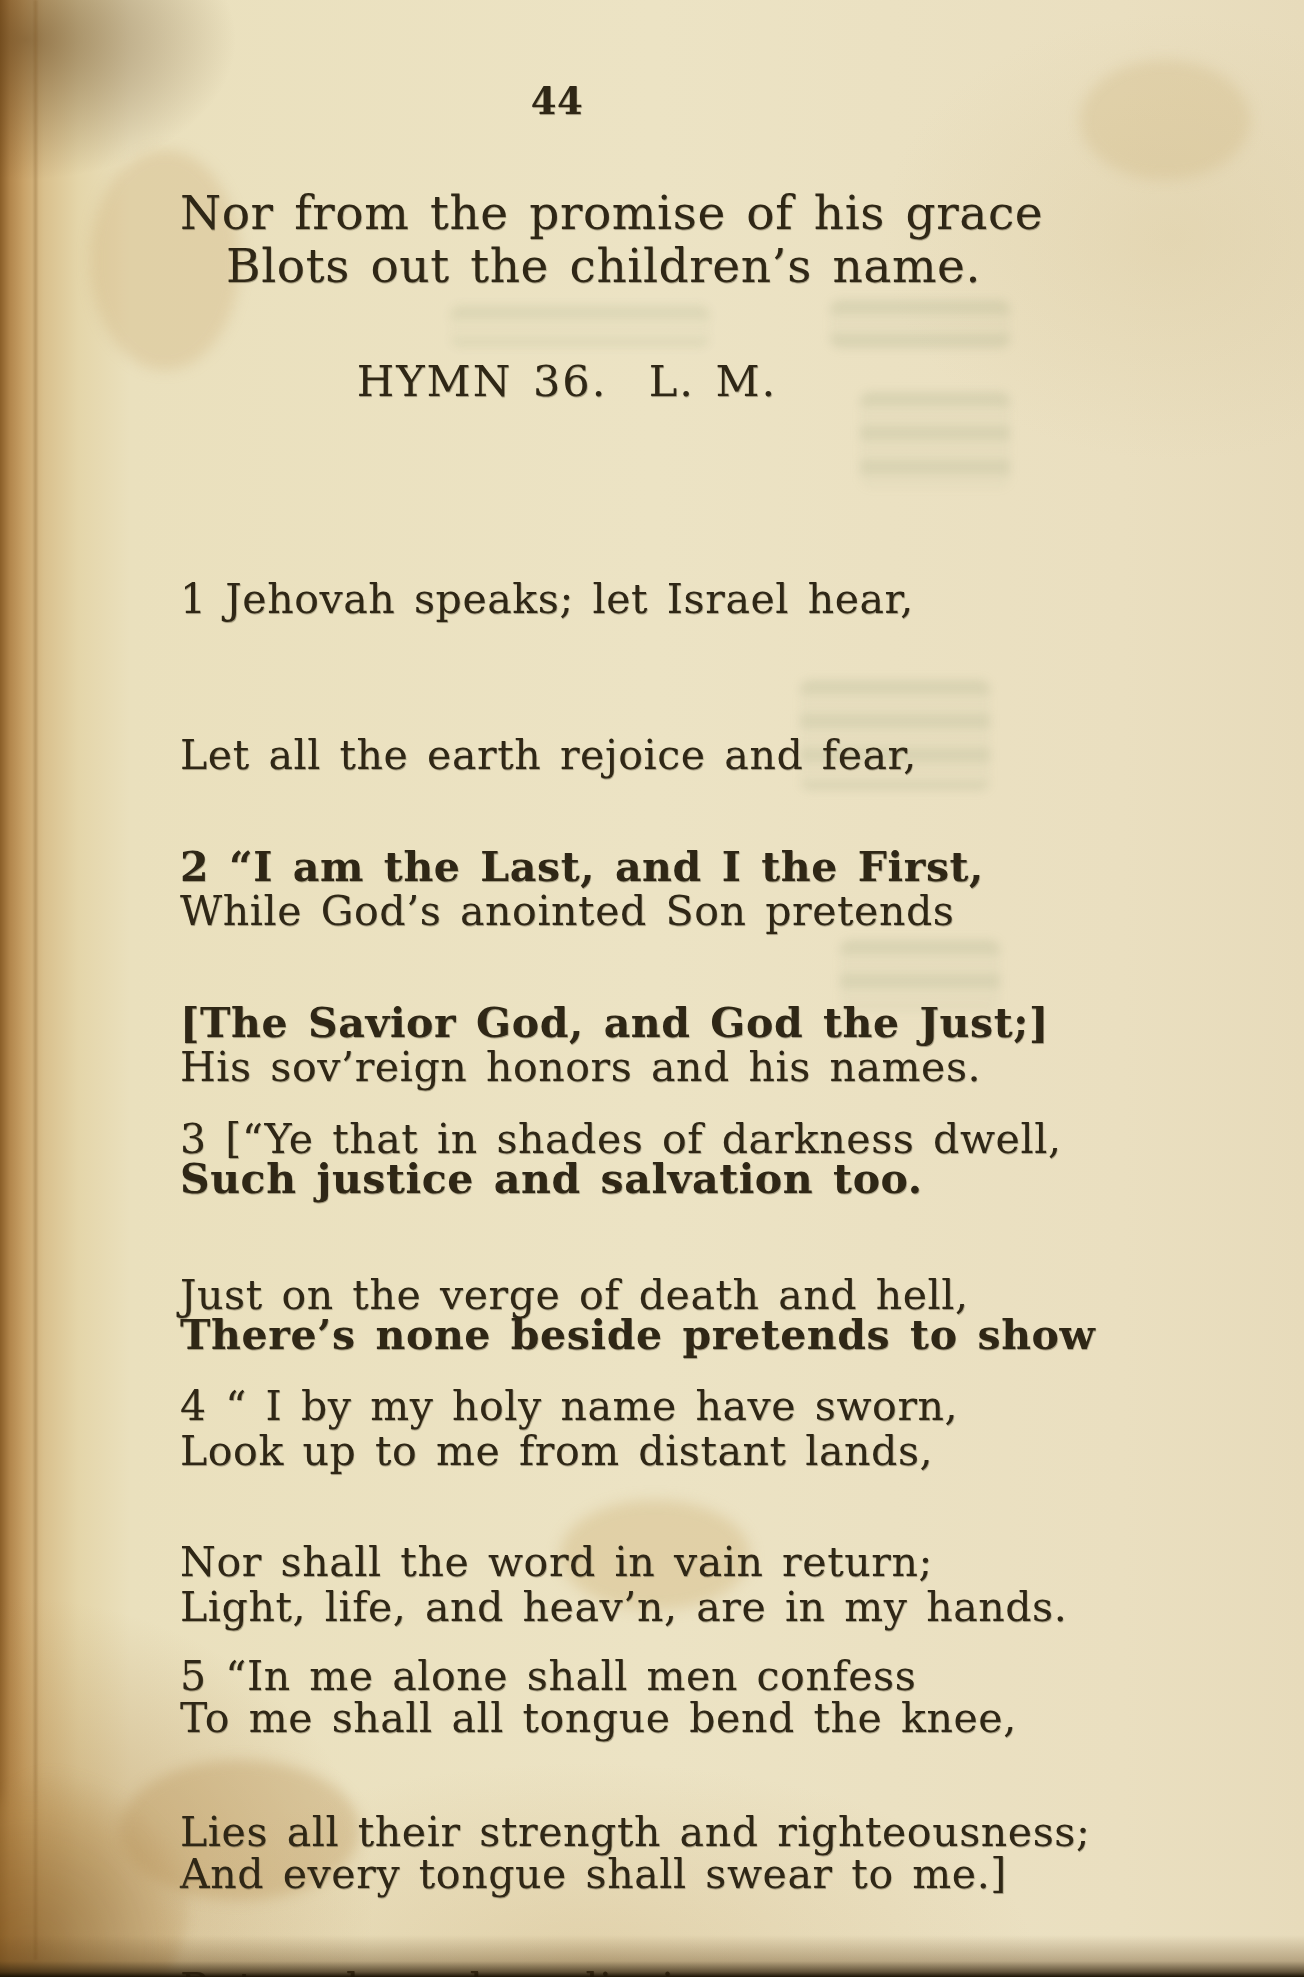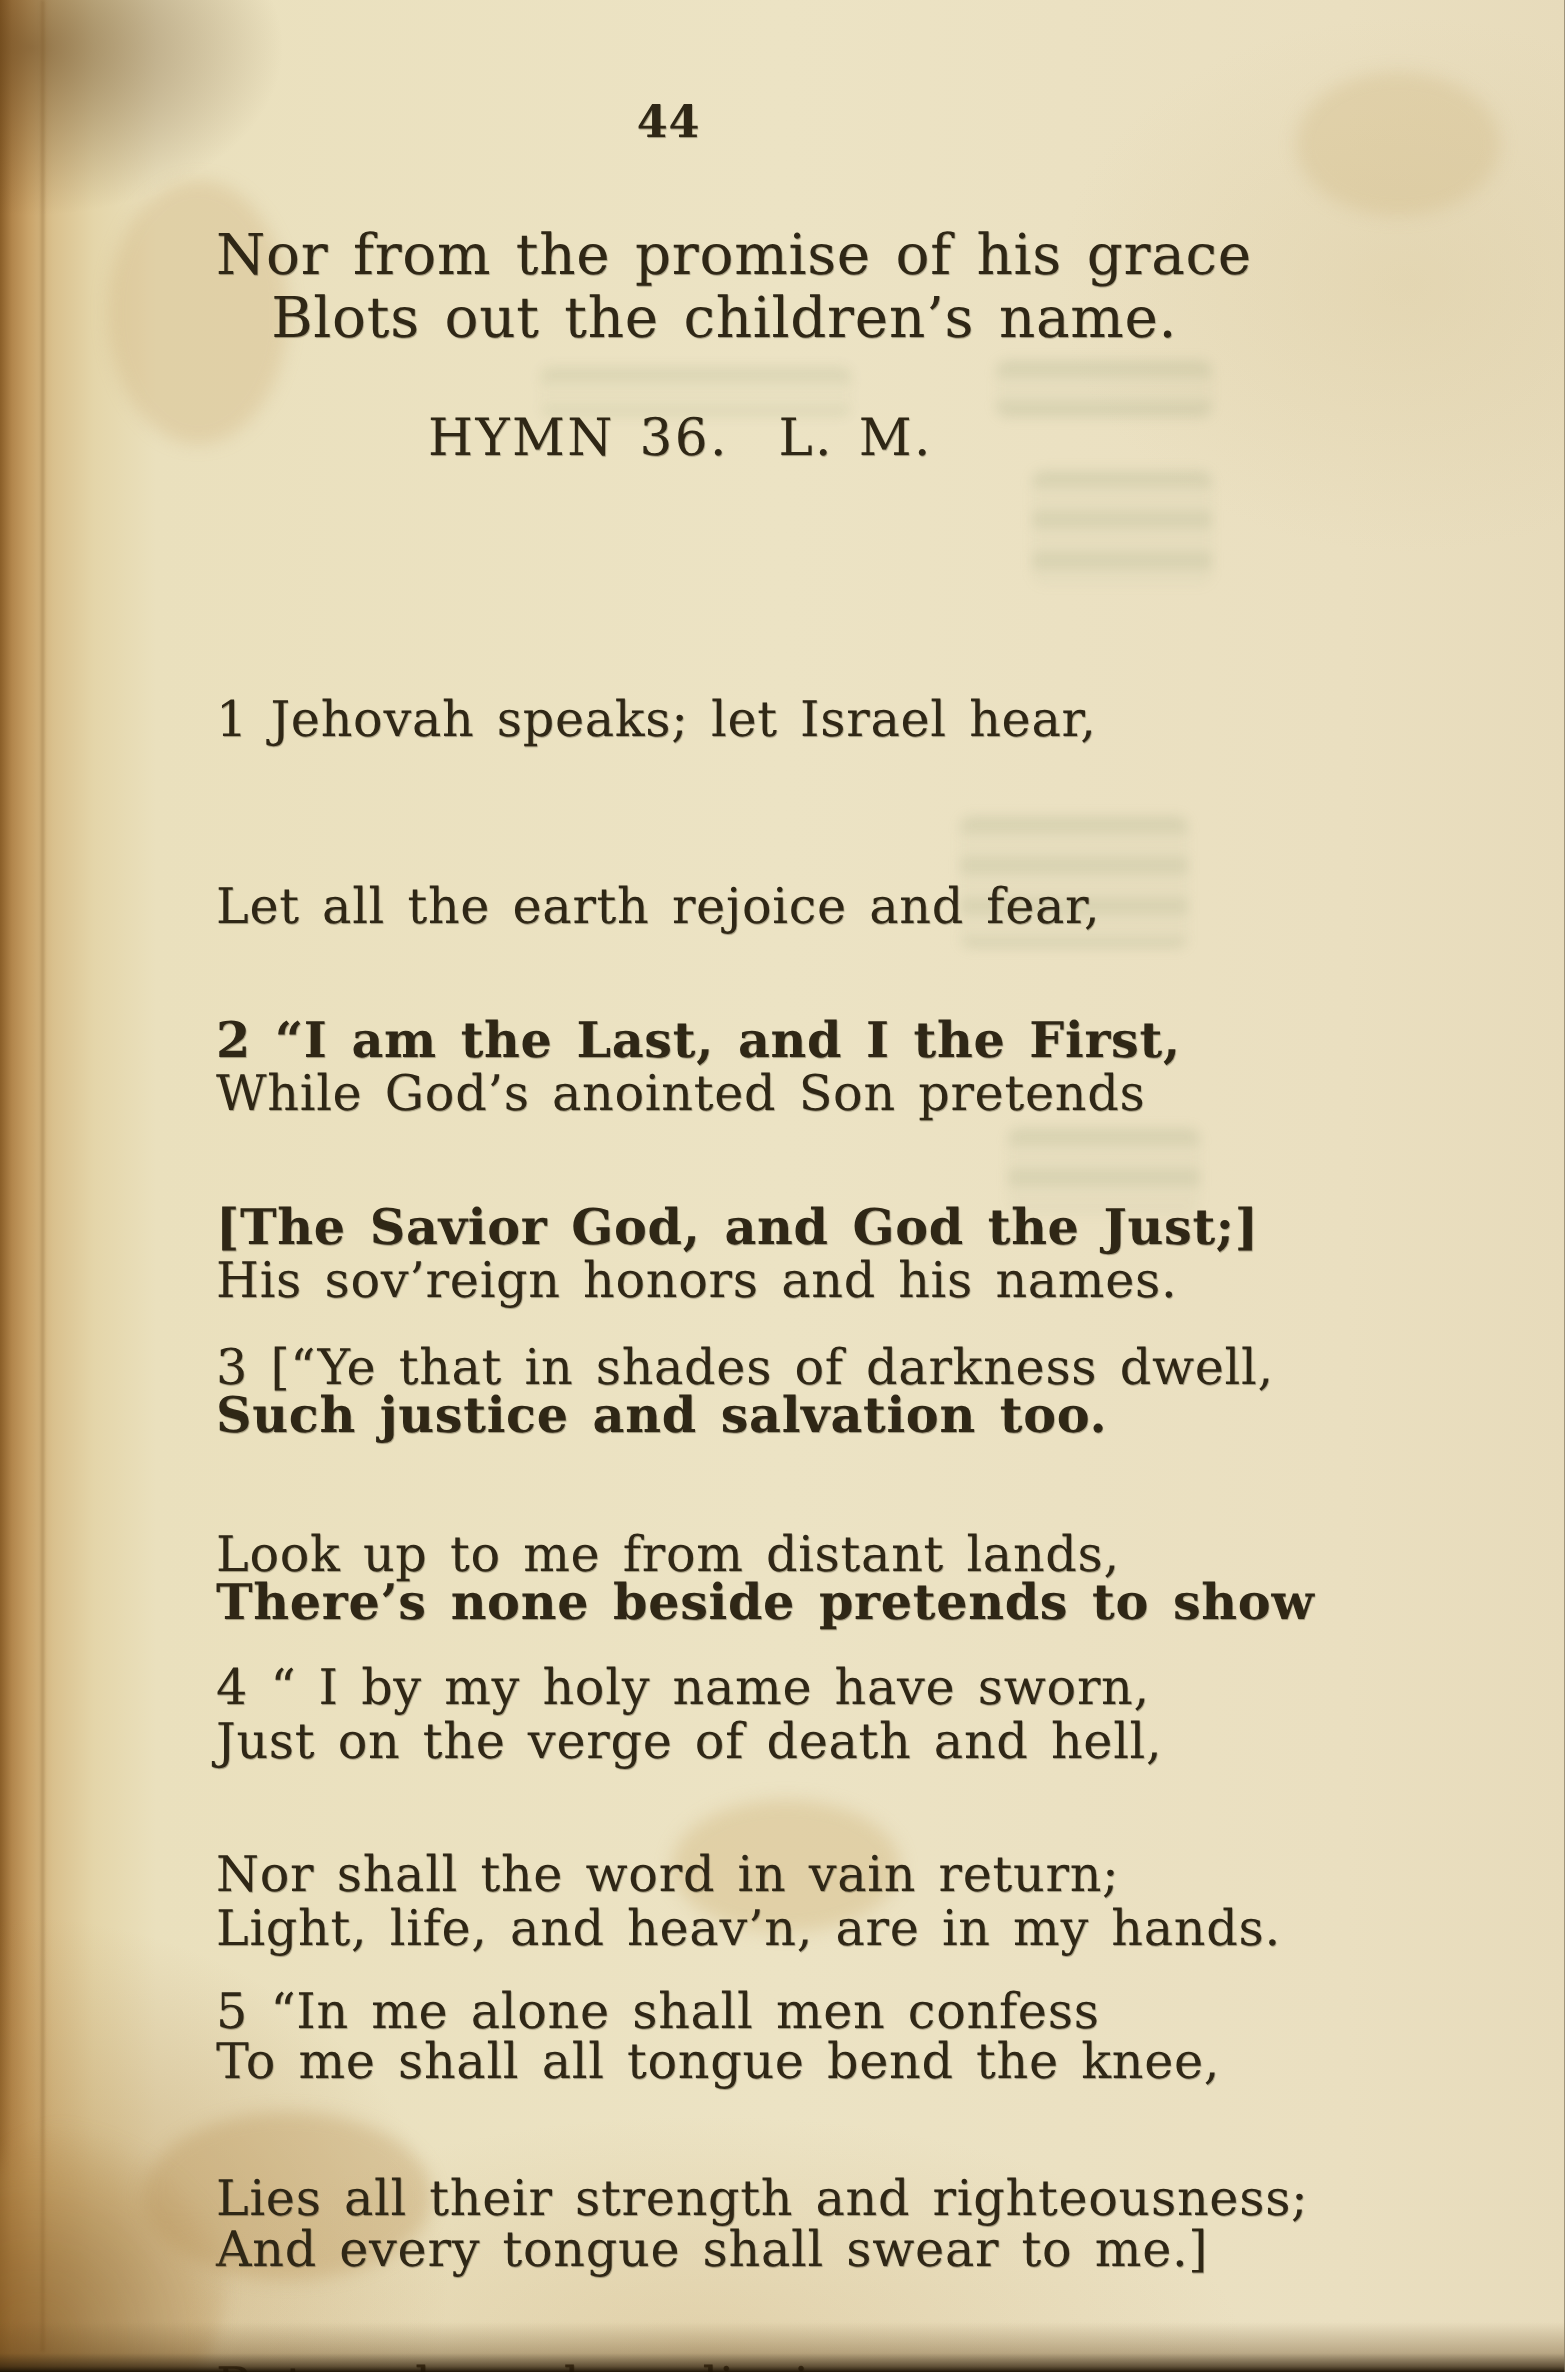--- a/index.html
+++ b/index.html
@@ -39,21 +39,21 @@
   .continuation {
     position: absolute;
     top: 186px;
     left: 180px;
     font-size: 47px;
     line-height: 53px;
   }
   .indent { padding-left: 46px; }
   .hymn-heading {
     position: absolute;
-    top: 340px;
+    top: 356px;
     left: 0;
     width: 1134px;
     text-align: center;
     font-size: 43px;
     letter-spacing: 2px;
     white-space: pre;
   }
   .stanza {
     position: absolute;
     left: 180px;
@@ -146,22 +146,22 @@
 
   <div class="stanza stanza-2 ink">
     <span class="line">2 “I am the Last, and I the First,</span>
     <span class="line">[The Savior God, and God the Just;]</span>
     <span class="line">Such justice and salvation too.</span>
     <span class="line">There’s none beside pretends to show</span>
   </div>
 
   <div class="stanza stanza-3 ink">
     <span class="line">3 [“Ye that in shades of darkness dwell,</span>
+    <span class="line">Just on the verge of death and hell,</span>
     <span class="line">Look up to me from distant lands,</span>
-    <span class="line">Just on the verge of death and hell,</span>
     <span class="line">Light, life, and heav’n, are in my hands.</span>
   </div>
 
   <div class="stanza stanza-4 ink">
     <span class="line">4 “ I by my holy name have sworn,</span>
     <span class="line">Nor shall the word in vain return;</span>
     <span class="line">To me shall all tongue bend the knee,</span>
     <span class="line">And every tongue shall swear to me.]</span>
   </div>
 

